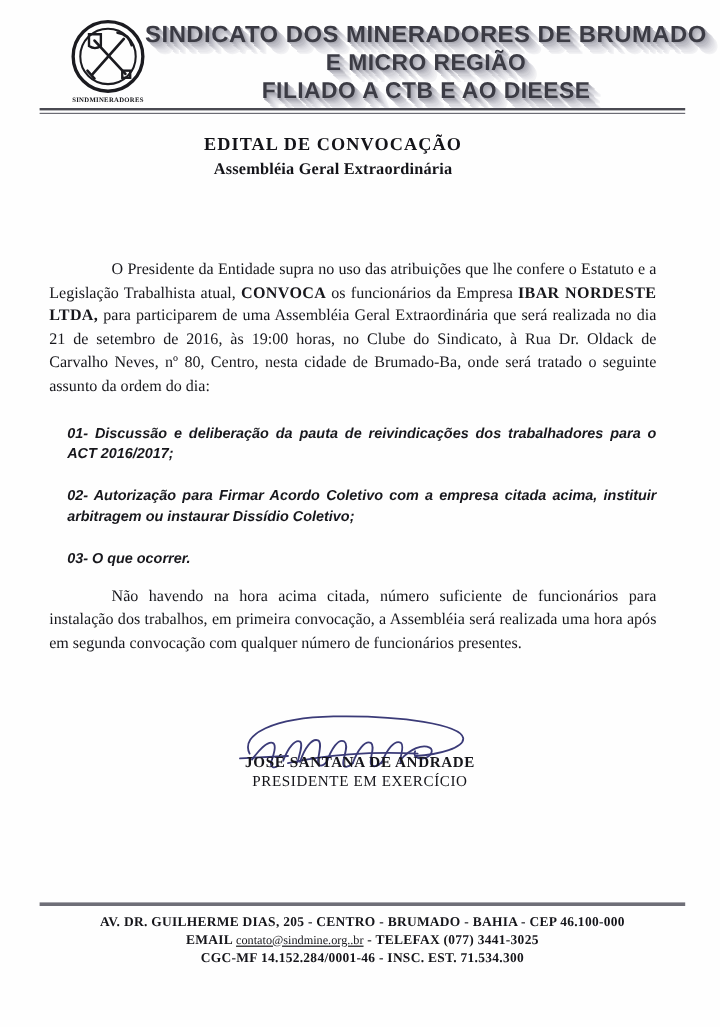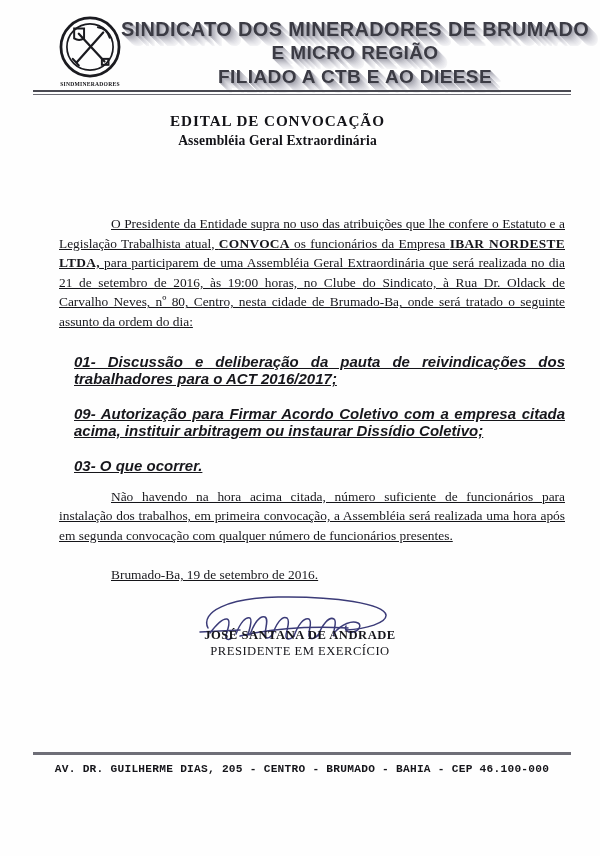--- a/index.html
+++ b/index.html
@@ -128,24 +128,23 @@
     font-weight: bold;
     font-size: 13.6px;
     letter-spacing: 0.15px;
     margin-top: 3px;
     color: #141419;
   }
 
   
   .body-area {
     position: absolute;
-    left: 59px;
+    left: 41px;
     top: 214px;
     width: 506px;
-    text-decoration: underline;
   }
 
   p.para {
     margin: 0;
     font-family: "Liberation Serif", serif;
     font-size: 13.4px;
     line-height: 19.6px;
     text-align: justify;
     text-indent: 52px;
     color: #17171c;
@@ -154,21 +153,21 @@
 
   .agenda {
     margin-top: 21px;
     padding-left: 15px;
     width: 491px;
   }
   .agenda-item {
     font-family: "Liberation Sans", sans-serif;
     font-weight: bold;
     font-style: italic;
-    font-size: 15px;
+    font-size: 12px;
     line-height: 17.6px;
     text-align: justify;
     color: #17171c;
     margin-bottom: 17px;
   }
   .agenda-item:last-child { margin-bottom: 12px; }
 
   .para-closing { margin-top: 21px; }
 
   .date-line {
@@ -234,21 +233,21 @@
     top: 752px;
     width: 538px;
   }
   .footer-rule {
     height: 3px;
     background: #6e6e77;
     margin-bottom: 7px;
   }
   .footer-line {
     text-align: center;
-    font-family: Liberation Mono, monospace;
+    font-family: Liberation Serif, serif;
     font-weight: bold;
     font-size: 11.2px;
     letter-spacing: 0.25px;
     line-height: 14.6px;
     color: #15151a;
     white-space: nowrap;
   }
   .footer-email-link {
     text-decoration: underline;
     font-weight: normal;
@@ -301,27 +300,26 @@
     <div class="title-main">EDITAL DE CONVOCAÇÃO</div>
     <div class="title-sub">Assembléia Geral Extraordinária</div>
   </div>
 
   <div class="body-area">
 
     <p class="para">O Presidente da Entidade supra no uso das atribuições que lhe confere o Estatuto e a Legislação Trabalhista atual, <b>CONVOCA</b> os funcionários da Empresa <b>IBAR NORDESTE LTDA,</b> para participarem de uma Assembléia Geral Extraordinária que será realizada no dia 21 de setembro  de 2016, às 19:00 horas, no Clube do Sindicato, à Rua Dr. Oldack de Carvalho Neves, nº 80, Centro,  nesta cidade de Brumado-Ba, onde será tratado o seguinte assunto da ordem do dia:</p>
 
     <div class="agenda">
       <div class="agenda-item">01- Discussão e deliberação da pauta de reivindicações dos trabalhadores para o ACT 2016/2017;</div>
-      <div class="agenda-item">09- Autorização para Firmar Acordo Coletivo com a empresa citada acima, instituir arbitragem ou instaurar Dissídio Coletivo;</div>
+      <div class="agenda-item">02- Autorização para Firmar Acordo Coletivo com a empresa citada acima, instituir arbitragem ou instaurar Dissídio Coletivo;</div>
       <div class="agenda-item">03- O que ocorrer.</div>
     </div>
 
     <p class="para para-closing">Não havendo na hora acima citada, número suficiente de funcionários para instalação dos trabalhos, em primeira convocação, a Assembléia será realizada uma hora após em segunda convocação com qualquer número de funcionários presentes.</p>
 
-    <div class="date-line">Brumado-Ba, 19 de setembro de 2016.</div>
   </div>
 
   <div class="signature-block">
     <div class="sig-wrap">
       <svg class="sig-ink" viewBox="0 0 260 52">
         <g fill="none" stroke="#3b3b78" stroke-width="1.5" stroke-linecap="round" stroke-linejoin="round">
           <path d="M38 36 C30 20, 58 6, 108 5 C166 4, 214 12, 216 23 C217 31, 196 37, 176 38"></path>
           <path d="M40 41 C46 33, 52 26, 57 27 C61 28, 58 37, 56 43 C55 47, 58 49, 62 46"></path>
           <path d="M30 40 L70 38"></path>
           <path d="M66 42 C70 31, 76 24, 80 26 C83 28, 79 38, 78 43"></path>
@@ -334,15 +332,19 @@
         </g>
       </svg>
       <div class="sig-name">JOSÉ SANTANA DE ANDRADE</div>
       <div class="sig-role">PRESIDENTE EM EXERCÍCIO</div>
     </div>
   </div>
 
   <div class="footer">
     <div class="footer-rule"></div>
     <div class="footer-line">AV. DR. GUILHERME DIAS, 205 - CENTRO - BRUMADO - BAHIA - CEP 46.100-000</div>
+    <div class="footer-line">
+      <span>EMAIL </span><span class="footer-email-link">contato@sindmine.org..br</span><span> - TELEFAX (077) 3441-3025</span>
+    </div>
+    <div class="footer-line">CGC-MF 14.152.284/0001-46 - INSC. EST. 71.534.300</div>
   </div>
 
 </div>
 
 </body></html>

